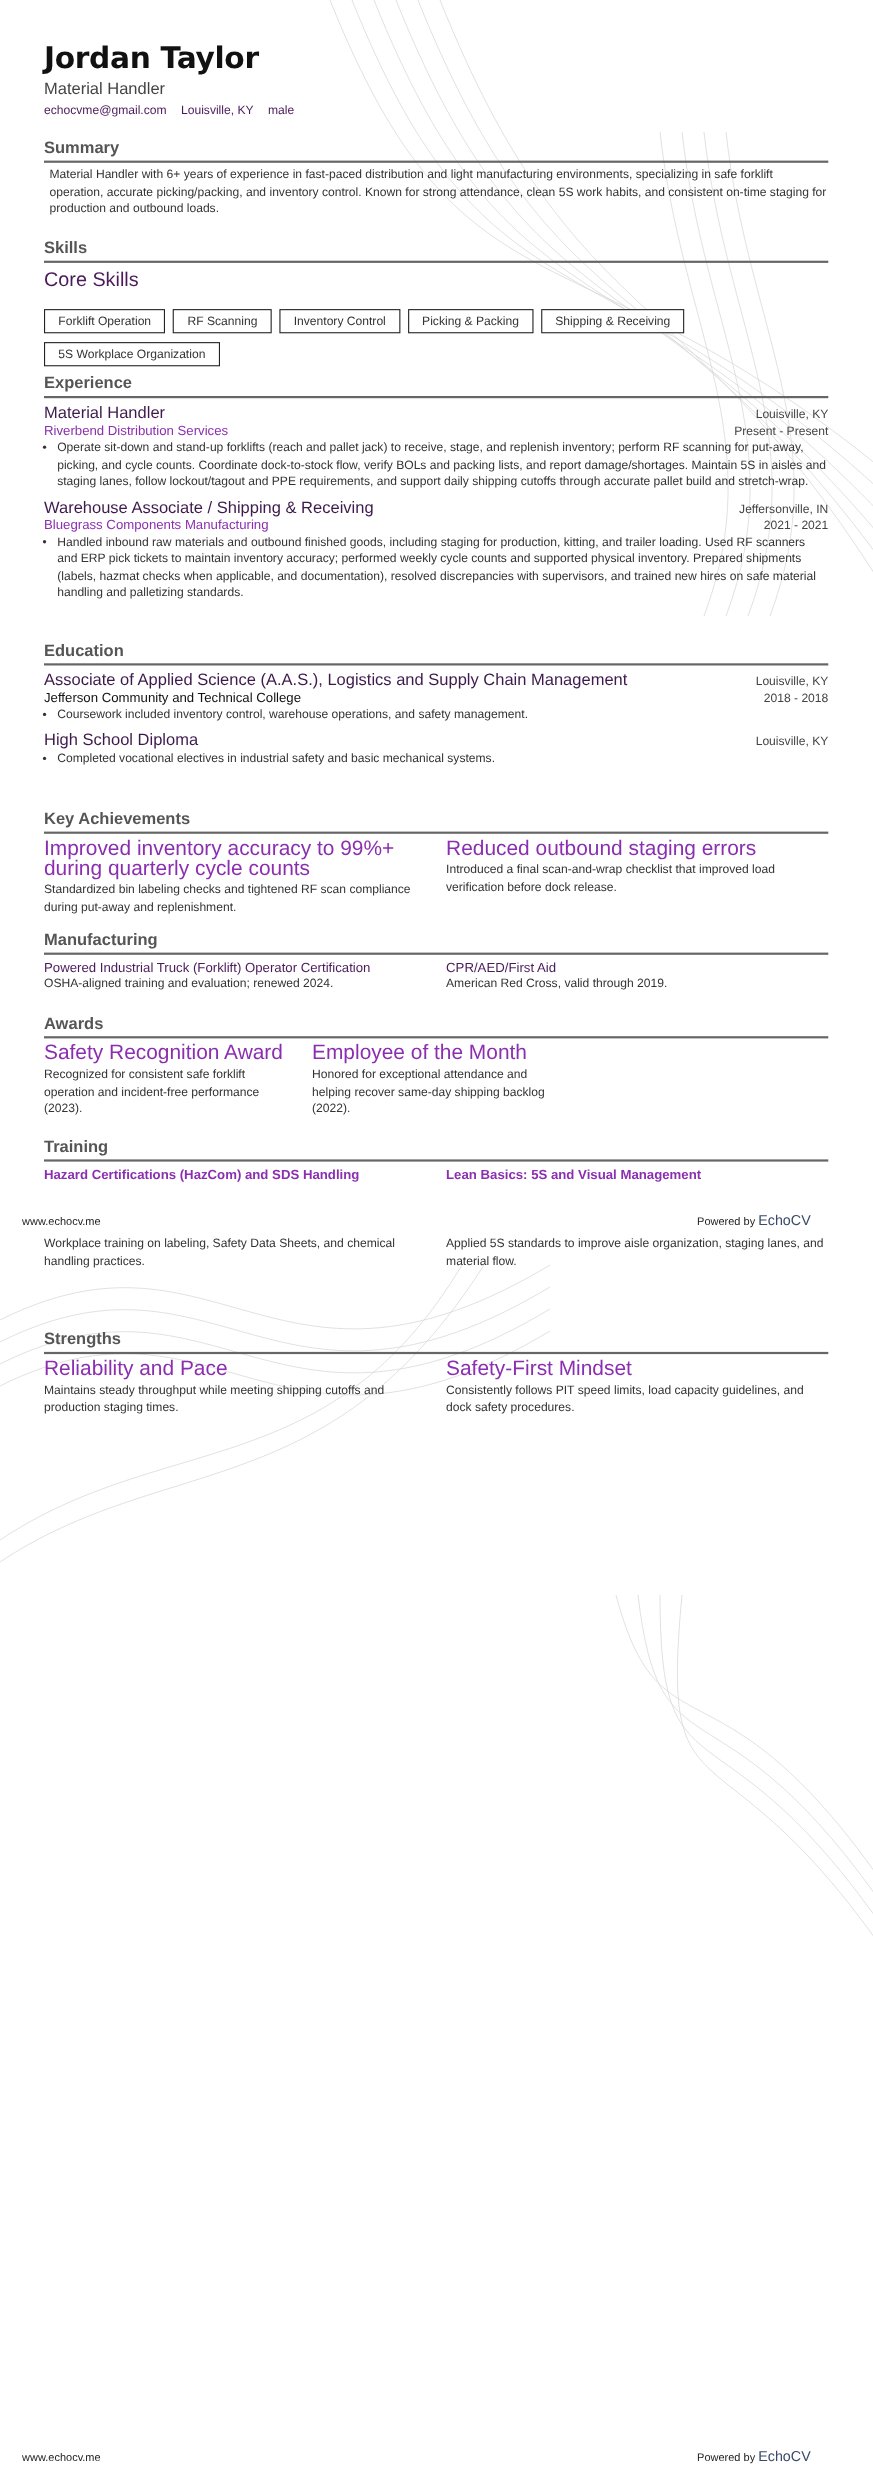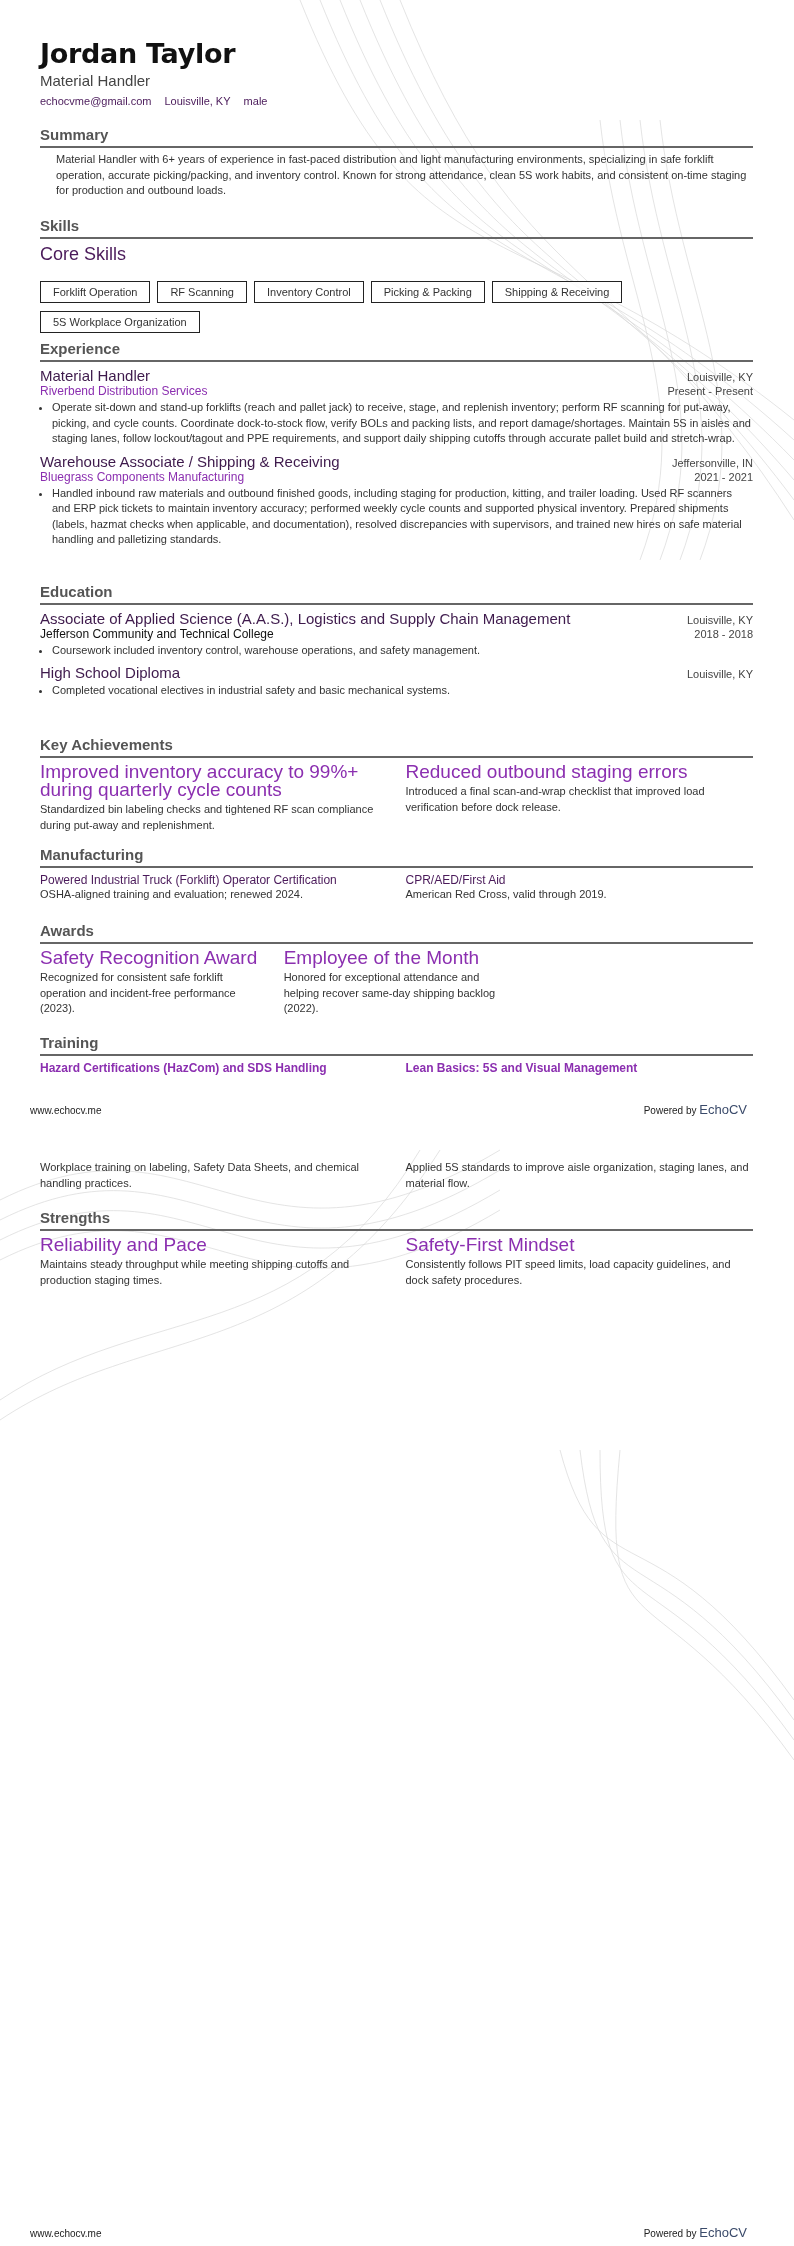--- a/index.html
+++ b/index.html
@@ -21,21 +21,21 @@
   .entry-org { font-size: 12px; color: #8b2fb0; }
   .entry-org.dark { color: #111; }
   .meta { font-size: 11px; color: #444; text-align: right; }
   ul { margin: 2px 0 0 0; padding-left: 12px; }
   li { font-size: 11px; line-height: 15.5px; color: #333; }
   .grid2 { display: grid; grid-template-columns: 1fr 1fr; column-gap: 18px; }
   .grid3 { display: grid; grid-template-columns: 1fr 1fr 1fr; column-gap: 18px; }
   .ach-title { font-size: 19px; color: #8b2fb0; line-height: 18px; }
   .cert-title { font-size: 12px; color: #4a1a5a; }
   .train-title { font-size: 12px; color: #8b2fb0; font-weight: bold; }
-  .footer { position: absolute; left: 30px; width: 717px; display: flex; justify-content: space-between; align-items: baseline; z-index: 1; font-size: 10px; color: #222; }
+  .footer { position: absolute; left: 20px; width: 717px; display: flex; justify-content: space-between; align-items: baseline; z-index: 1; font-size: 10px; color: #222; }
   .footer .brand { font-size: 13px; color: #3a4a6a; }
 </style>
 </head>
 <body>
 
 <svg class="bg" viewBox="0 0 794 2246" preserveAspectRatio="none">
   <g fill="none" stroke="#d8d8d8" stroke-width="0.7">
     <path d="M300 0 C 420 300, 520 200, 794 420"></path>
     <path d="M320 0 C 440 300, 540 210, 794 440"></path>
     <path d="M340 0 C 460 300, 560 220, 794 460"></path>
@@ -62,21 +62,21 @@
 <div class="name">Jordan Taylor</div>
 <div class="role">Material Handler</div>
 <div class="contact">
   <span>echocvme@gmail.com</span>
   <span>Louisville, KY</span>
   <span>male</span>
 </div>
 
 <div class="page" style="top:126px;">
   <h2 class="sec-title">Summary</h2>
-  <p class="text" style="margin:4px 0 0 16px;">Material Handler with 6+ years of experience in fast-paced distribution and light manufacturing environments, specializing in safe forklift operation, accurate picking/packing, and inventory control. Known for strong attendance, clean 5S work habits, and consistent on-time staging for production and outbound loads.</p>
+  <p class="text" style="margin:4px 0 0 5px;">Material Handler with 6+ years of experience in fast-paced distribution and light manufacturing environments, specializing in safe forklift operation, accurate picking/packing, and inventory control. Known for strong attendance, clean 5S work habits, and consistent on-time staging for production and outbound loads.</p>
 </div>
 
 <div class="page" style="top:217px;">
   <h2 class="sec-title">Skills</h2>
   <div style="font-size:18px;color:#4a1a5a;margin:5px 0 16px;">Core Skills</div>
   <div>
     <span class="pill">Forklift Operation</span><span class="pill">RF Scanning</span><span class="pill">Inventory Control</span><span class="pill">Picking &amp; Packing</span><span class="pill">Shipping &amp; Receiving</span><br><span class="pill">5S Workplace Organization</span>
   </div>
 </div>
 
@@ -185,21 +185,21 @@
     <div class="train-title">Hazard Certifications (HazCom) and SDS Handling</div>
     <div class="train-title">Lean Basics: 5S and Visual Management</div>
   </div>
 </div>
 
 <div class="footer" style="top:1102px;">
   <span>www.echocv.me</span>
   <span><span>Powered by</span> <span class="brand">EchoCV</span></span>
 </div>
 
-<div class="page" style="top:1160px;">
+<div class="page" style="top:1124px;">
   <div class="grid2">
     <div class="text">Workplace training on labeling, Safety Data Sheets, and chemical handling practices.</div>
     <div class="text">Applied 5S standards to improve aisle organization, staging lanes, and material flow.</div>
   </div>
 </div>
 
 <div class="page" style="top:1209px;">
   <h2 class="sec-title">Strengths</h2>
   <div class="grid2" style="margin-top:5px;">
     <div>

